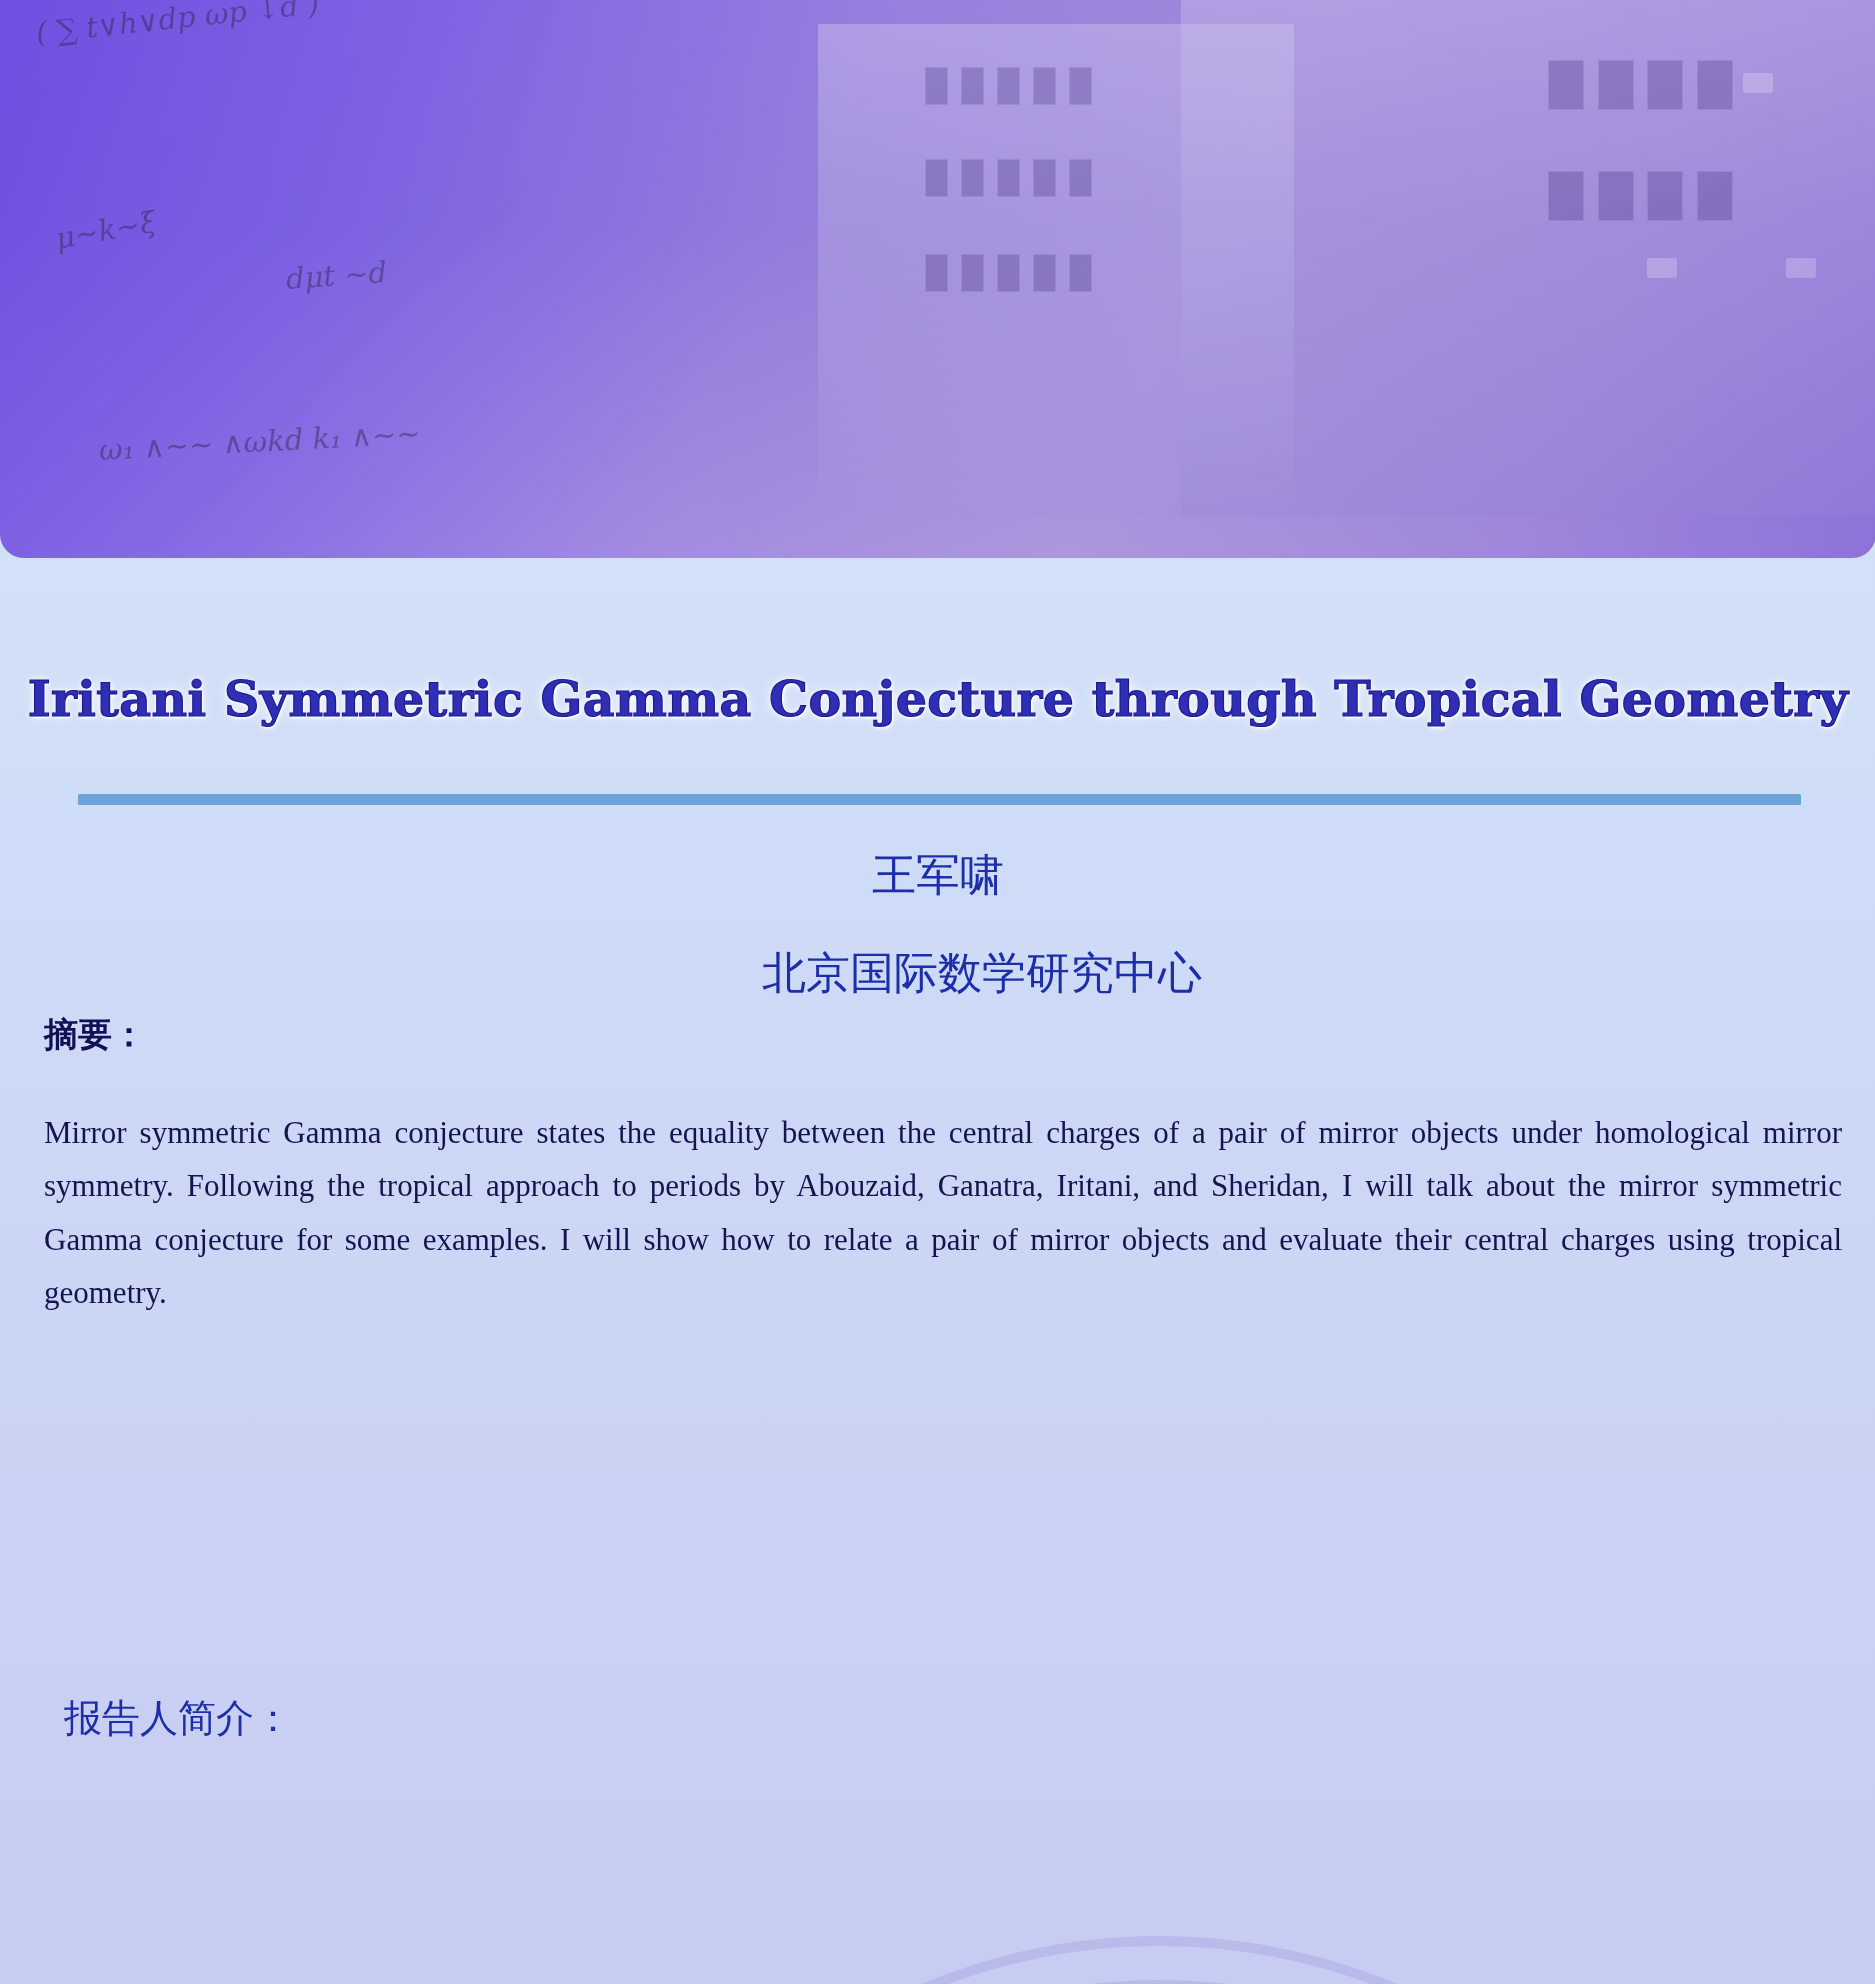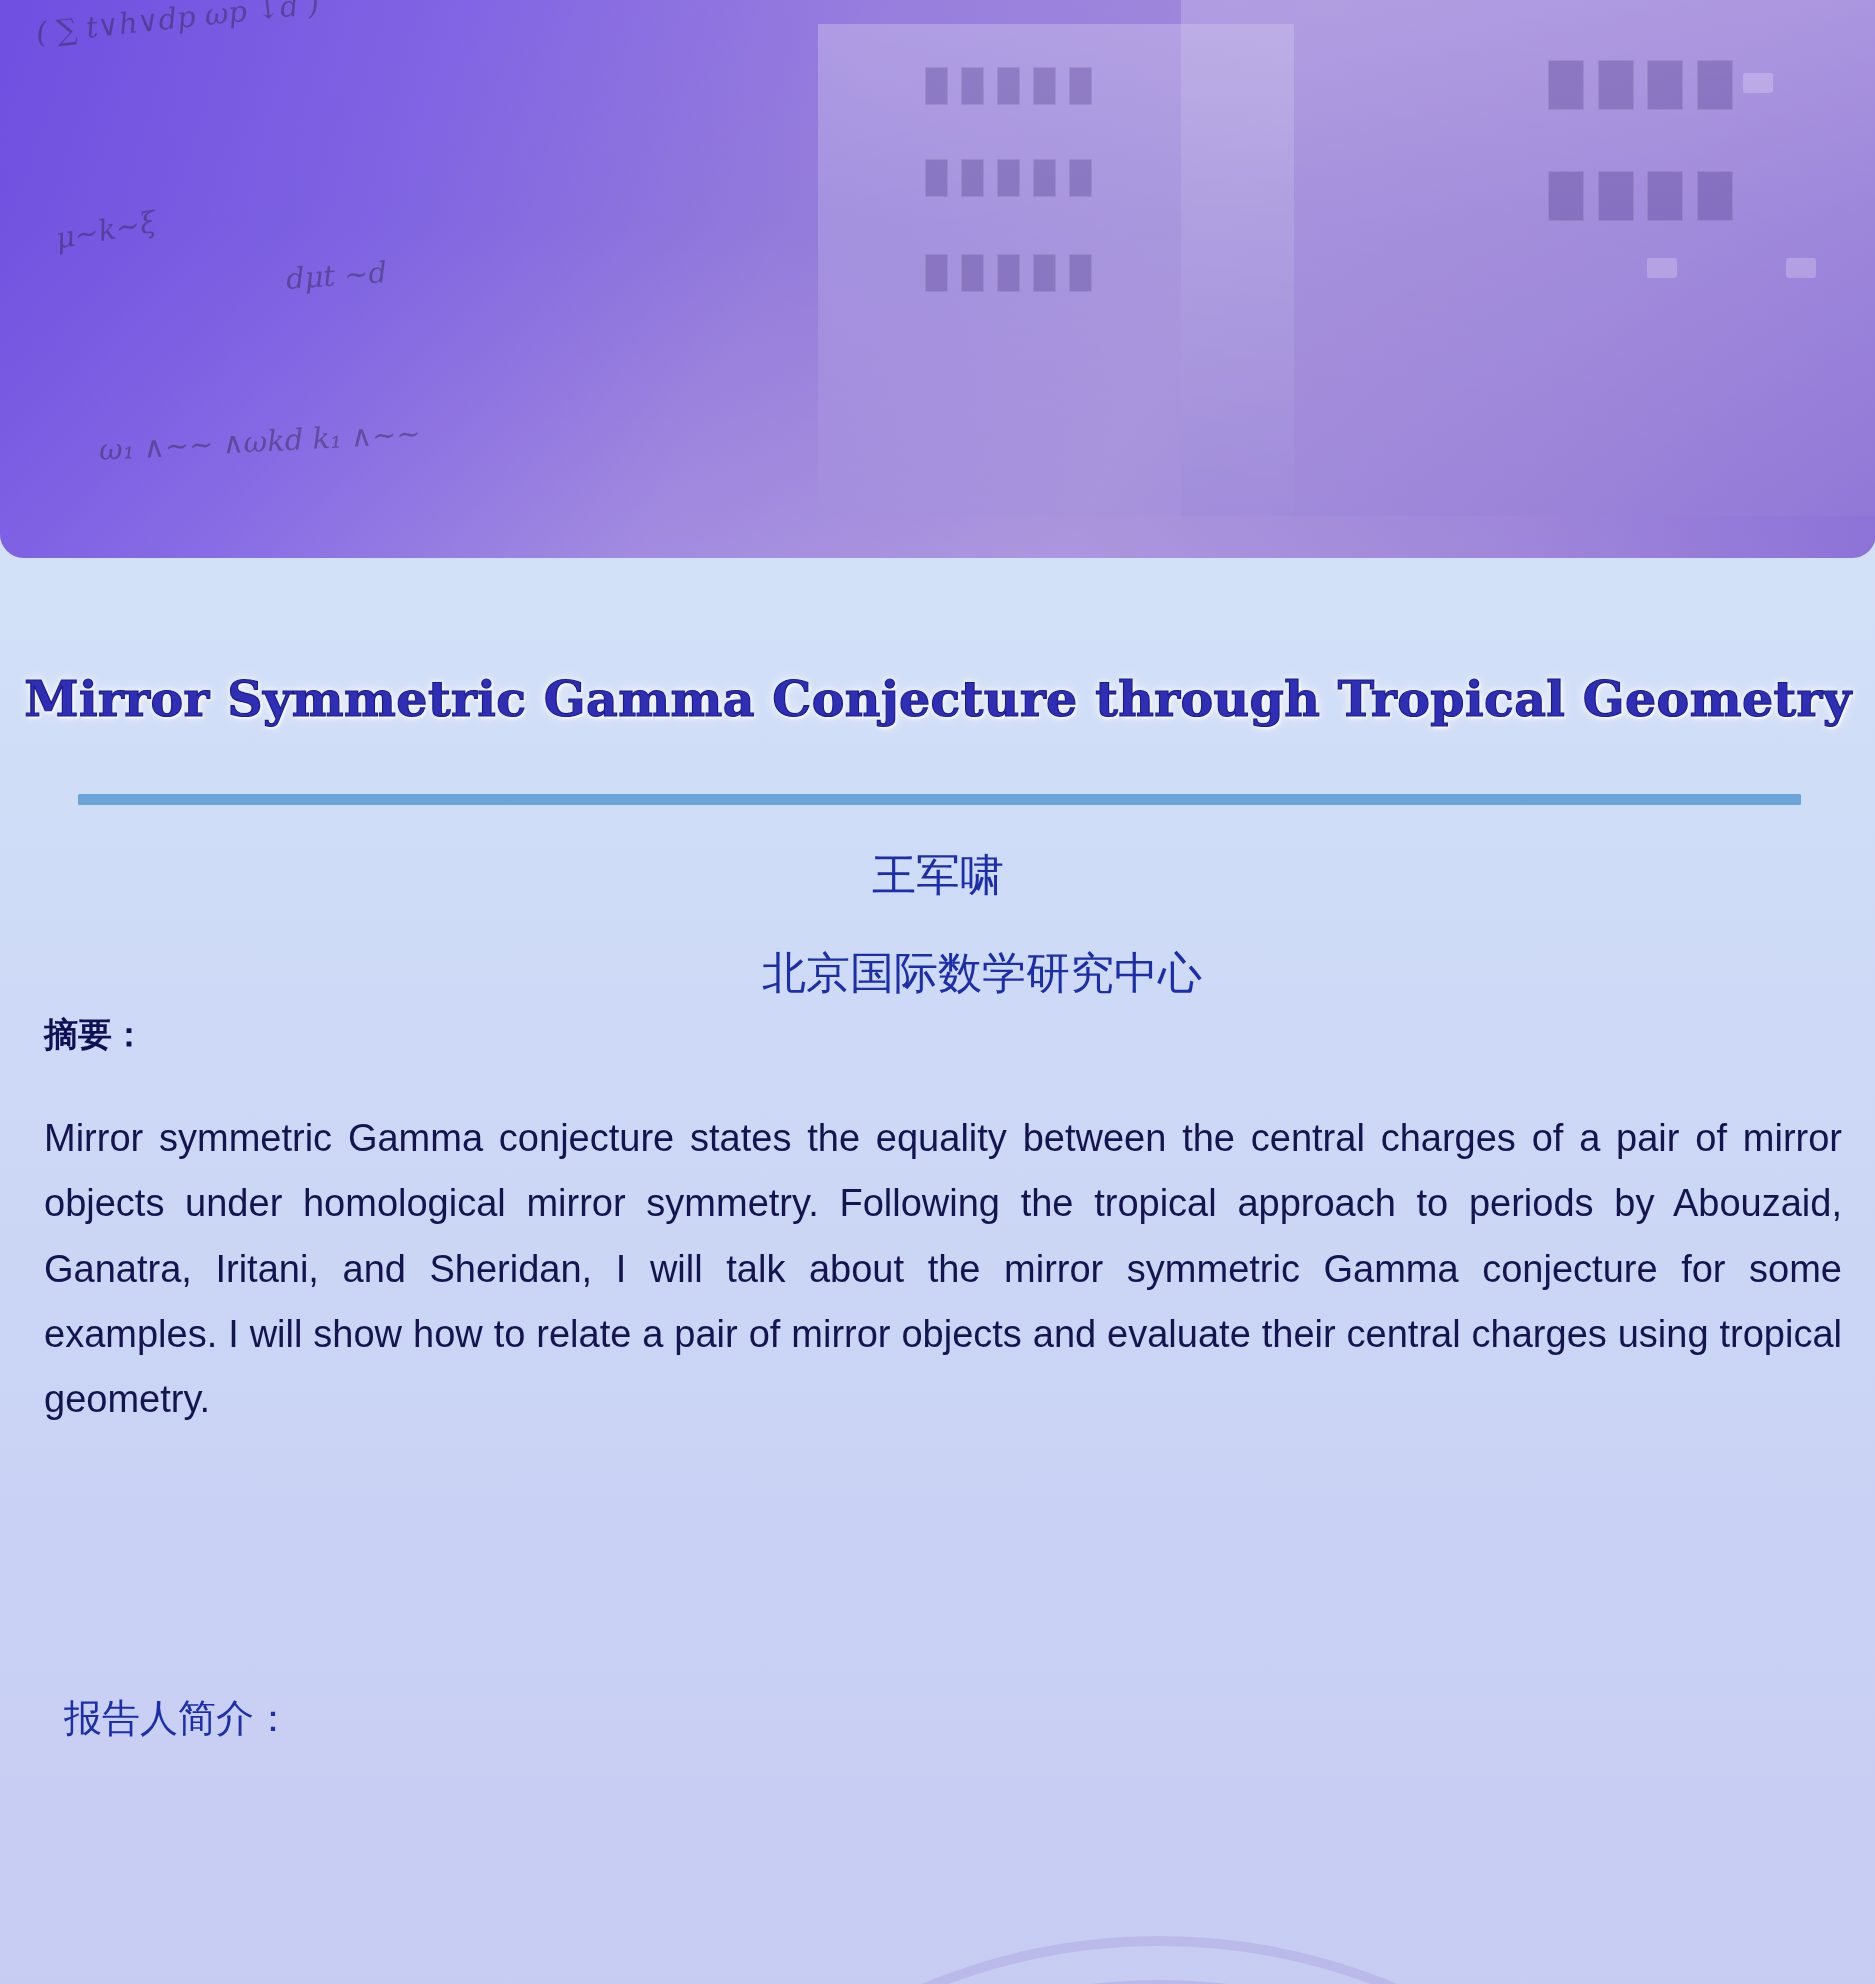--- a/index.html
+++ b/index.html
@@ -148,22 +148,22 @@
     font-weight: bold;
     color: #101055;
     font-family: "Liberation Sans", sans-serif;
   }
 
   .abstract-body {
     position: absolute;
     left: 44px;
     top: 548px;
     width: 1798px;
-    font-family: Liberation Sans, sans-serif;
-    font-size: 38px;
+    font-family: Liberation Serif, serif;
+    font-size: 31px;
     line-height: 1.72;
     color: #14144f;
     text-align: justify;
   }
 
   .bio-label {
     position: absolute;
     left: 64px;
     top: 1135px;
     font-size: 38px;
@@ -262,21 +262,21 @@
   </div>
 
   <div class="content">
 
     <div class="seal">
       <div class="seal-ring"></div>
       <div class="seal-ring2"></div>
 
     </div>
 
-    <div class="talk-title">Mirror Symmetric Gamma Conjecture through Tropical Geometry</div>
+    <div class="talk-title">Iritani Symmetric Gamma Conjecture through Tropical Geometry</div>
 
     <div class="divider"></div>
 
     <div class="speaker">王军啸</div>
     <div class="affiliation">北京国际数学研究中心</div>
 
     <div class="abstract-label">摘要：</div>
     <div class="abstract-body">Mirror symmetric Gamma conjecture states the equality between the central charges of a pair of mirror objects under homological mirror symmetry. Following the tropical approach to periods by Abouzaid, Ganatra, Iritani, and Sheridan, I will talk about the mirror symmetric Gamma conjecture for some examples. I will show how to relate a pair of mirror objects and evaluate their central charges using tropical geometry.</div>
 
     <div class="bio-label">报告人简介：</div>

